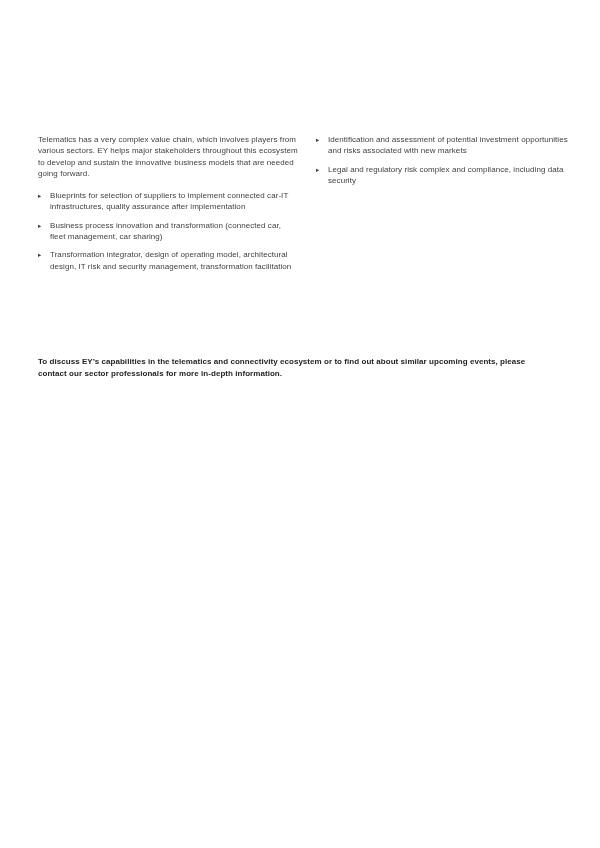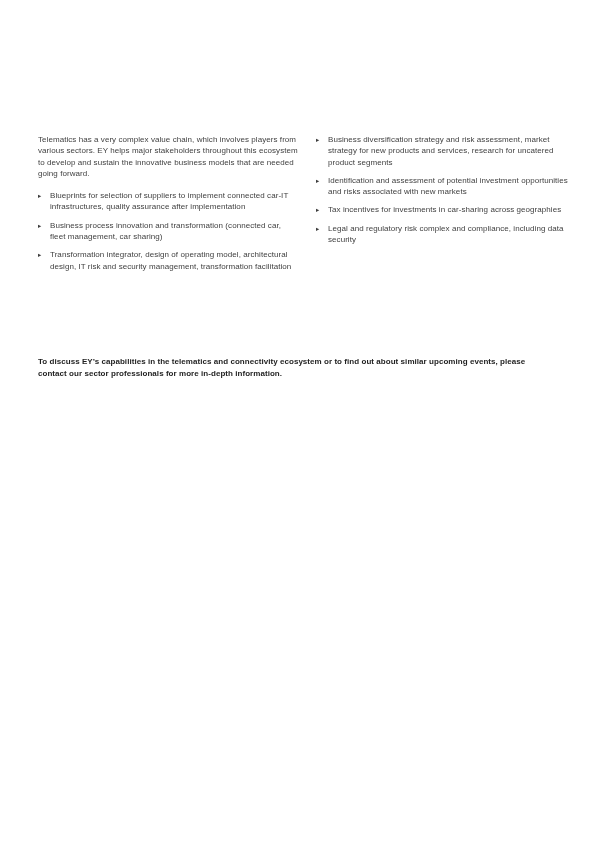--- a/index.html
+++ b/index.html
@@ -90,29 +90,21 @@
           <span class="bullet-glyph">▸</span>
           <span class="bullet-text">Transformation integrator, design of operating model, architectural design, IT risk and security management, transformation facilitation</span>
         </li>
       </ul>
     </div>
 
     <div class="col">
       <ul class="bullets">
         <li>
           <span class="bullet-glyph">▸</span>
-          <span class="bullet-text">Business diversification strategy and risk assessment, market strategy for new products and services, research for uncatered product segments</span>
-        </li>
-        <li>
-          <span class="bullet-glyph">▸</span>
           <span class="bullet-text">Identification and assessment of potential investment opportunities and risks associated with new markets</span>
-        </li>
-        <li>
-          <span class="bullet-glyph">▸</span>
-          <span class="bullet-text">Tax incentives for investments in car-sharing across geographies</span>
         </li>
         <li>
           <span class="bullet-glyph">▸</span>
           <span class="bullet-text">Legal and regulatory risk complex and compliance, including data security</span>
         </li>
       </ul>
     </div>
 
   </div>
 

